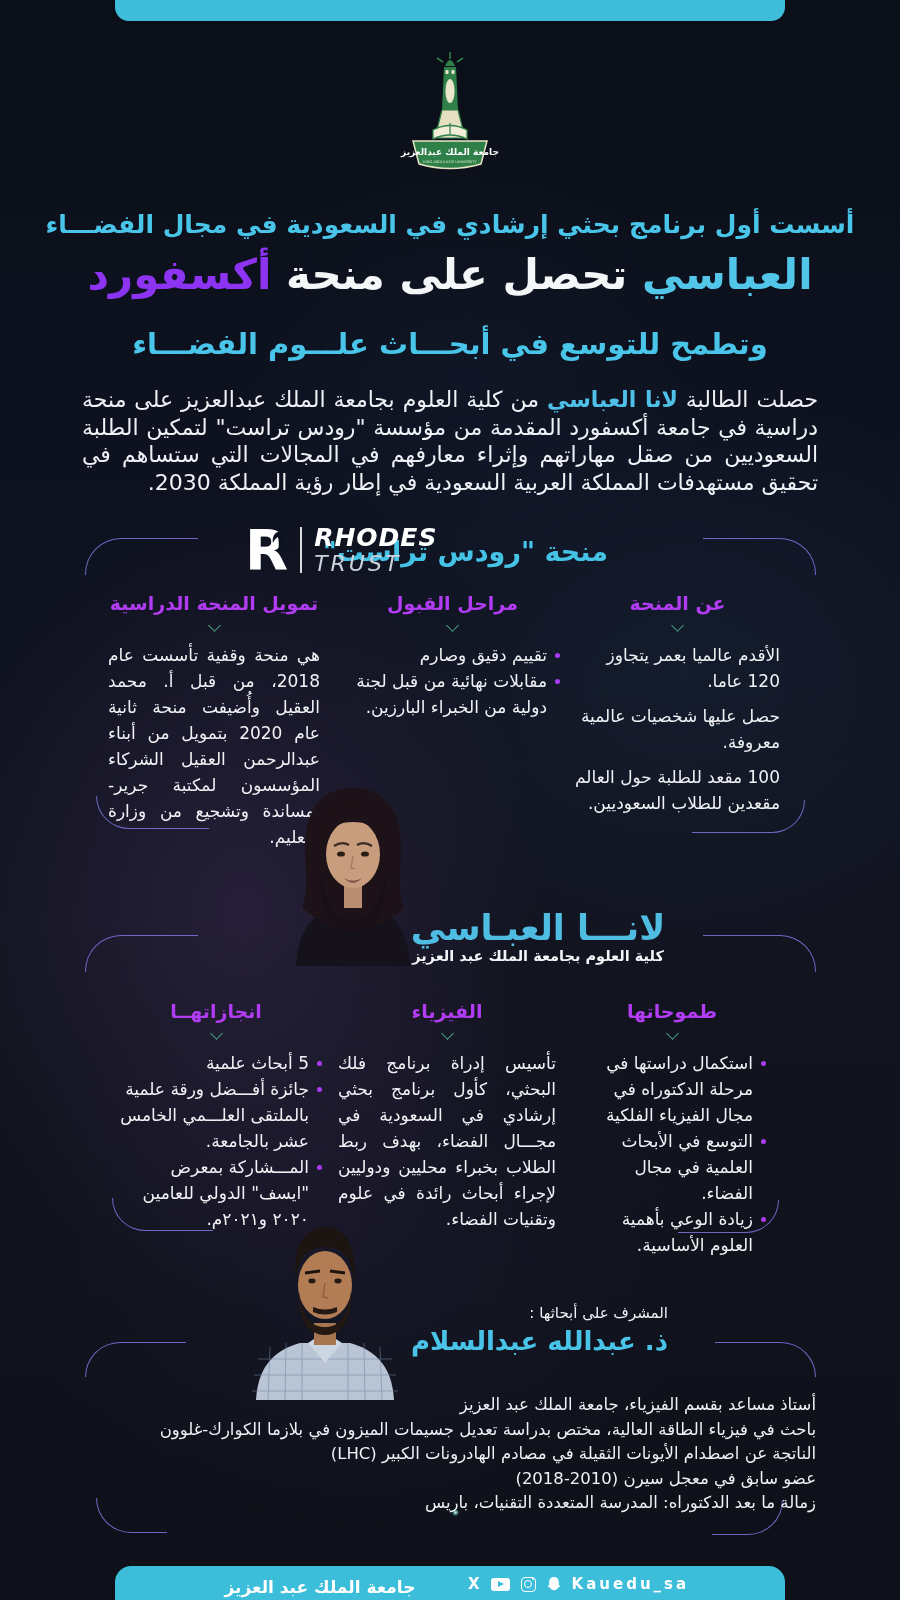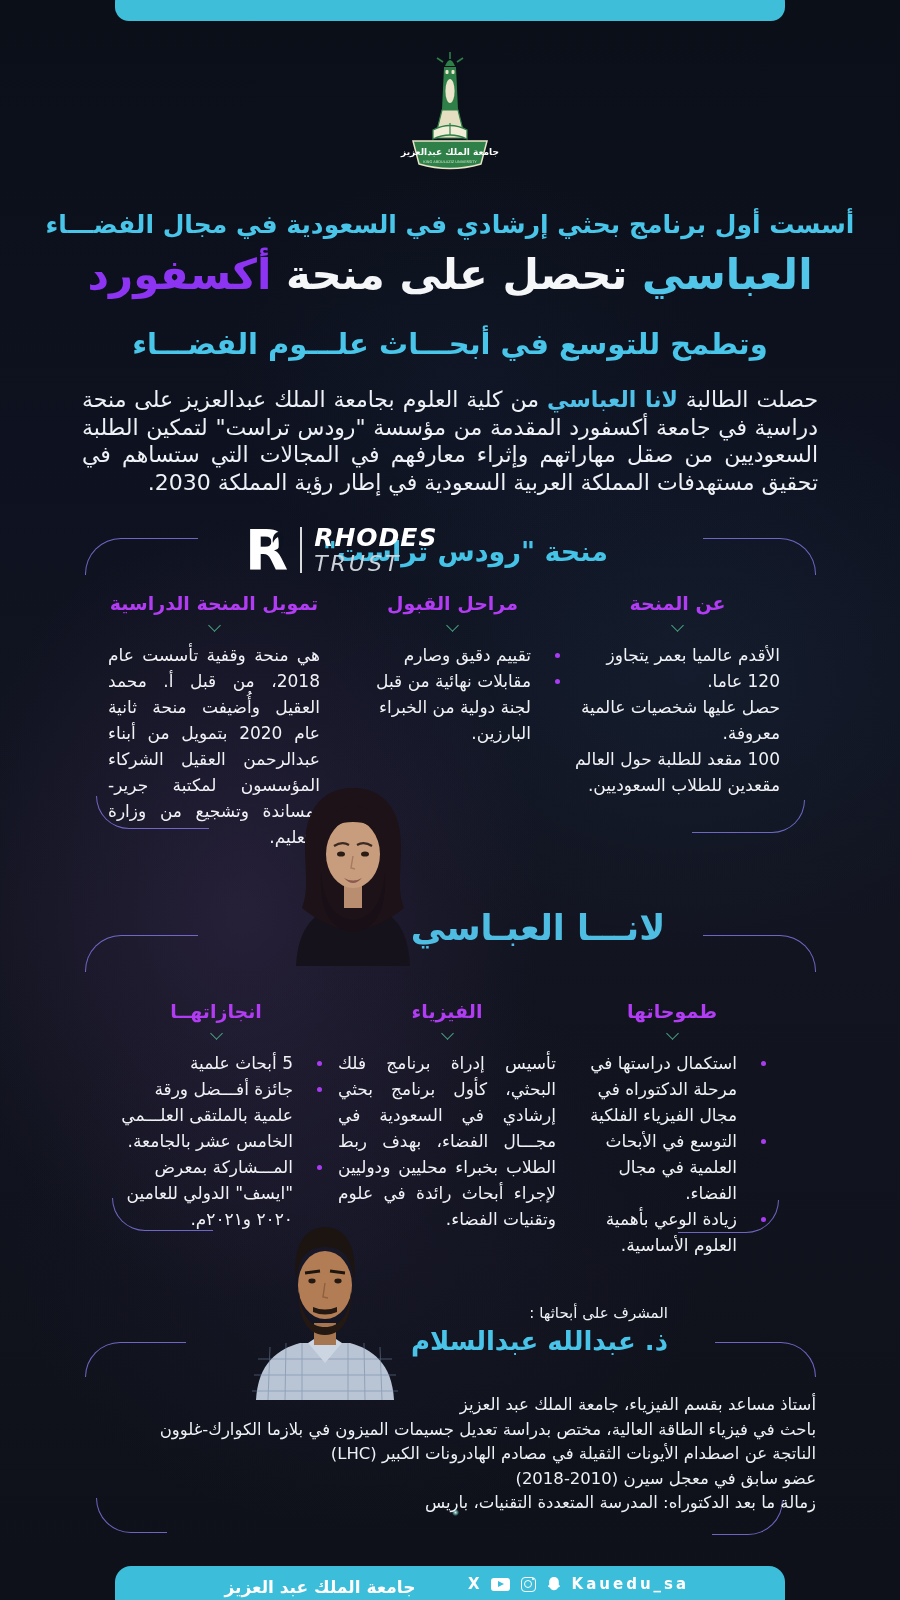--- a/index.html
+++ b/index.html
@@ -62,23 +62,23 @@
   .rmark .rletter{font-size:56px;font-weight:bold;color:#ffffff;font-family:"DejaVu Sans",sans-serif;}
   .rdivider{width:2px;height:46px;background:rgba(255,255,255,.85);}
   .rtext{display:flex;flex-direction:column;line-height:1.05;font-style:italic;}
   .rtext .l1{font-size:25px;font-weight:bold;color:#fff;letter-spacing:1px;}
   .rtext .l2{font-size:22px;font-weight:normal;color:#ccd2da;letter-spacing:3px;}
   
   .col{position:absolute;}
   .col-title{font-size:19px;font-weight:bold;color:#b23cf3;text-align:center;white-space:nowrap;}
   .chev{width:8px;height:8px;border-right:1.7px solid #48a584;border-bottom:1.7px solid #48a584;transform:rotate(45deg);margin:7px auto 0;}
   .col-body{margin-top:12px;font-size:17px;line-height:26px;color:#f0f2f5;}
-  .plain{text-align:right;}
+  .plain{text-align:right;margin-top:9px;}
   .just{text-align:justify;}
-  .li{display:flex;align-items:flex-start;text-align:right;gap:16px;}
+  .li{display:flex;align-items:flex-start;text-align:right;}
   .dot{width:5px;height:5px;border-radius:50%;background:#a93cf2;margin-top:11px;margin-inline-end:8px;flex:0 0 auto;}
   .li-text{flex:1;}
   
   .st-name{left:348px;top:908px;width:380px;text-align:center;font-size:35px;font-weight:bold;color:#4fbce2;white-space:nowrap;}
   .st-sub{left:348px;top:948px;width:380px;text-align:center;font-size:14.5px;font-weight:bold;color:#f2f4f7;white-space:nowrap;}
   
   .sup-head{right:232px;top:1304px;text-align:right;}
   .sup-label{font-size:15px;color:#eef1f5;}
   .sup-name{font-size:26px;font-weight:bold;color:#49c4e8;margin-top:4px;white-space:nowrap;}
   .bio{left:60px;top:1380px;width:756px;text-align:right;font-size:16.5px;line-height:24.5px;color:#eef1f5;margin-top:13px;}
@@ -199,20 +199,21 @@
       <path d="M47,92 C50,126 62,138 79,140 C96,138 108,126 111,92 C113,130 102,150 79,152 C56,150 45,130 47,92 Z" fill="#181016"></path>
     </svg>
   </div>
 
   <div class="corner c-tl" style="left:85px;top:935px;"></div>
   <div class="corner c-tr" style="left:703px;top:935px;"></div>
   <div class="corner c-bl" style="left:112px;top:1198px;width:100px;height:32px;"></div>
   <div class="corner c-br" style="left:678px;top:1200px;width:100px;height:32px;"></div>
 
   <div class="abs st-name">لانـــا العبـاسي</div>
+  <div class="abs st-sub">كلية العلوم بجامعة الملك عبد العزيز</div>
 
   <div class="col" style="left:578px;top:1000px;width:188px;">
     <div class="col-title">طموحاتها</div>
     <div class="chev"></div>
     <div class="col-body">
       <div class="li">
           <span class="dot"></span>
           <span class="li-text">استكمال دراستها في مرحلة الدكتوراه في مجال الفيزياء الفلكية</span>
         </div>
       <div class="li">

